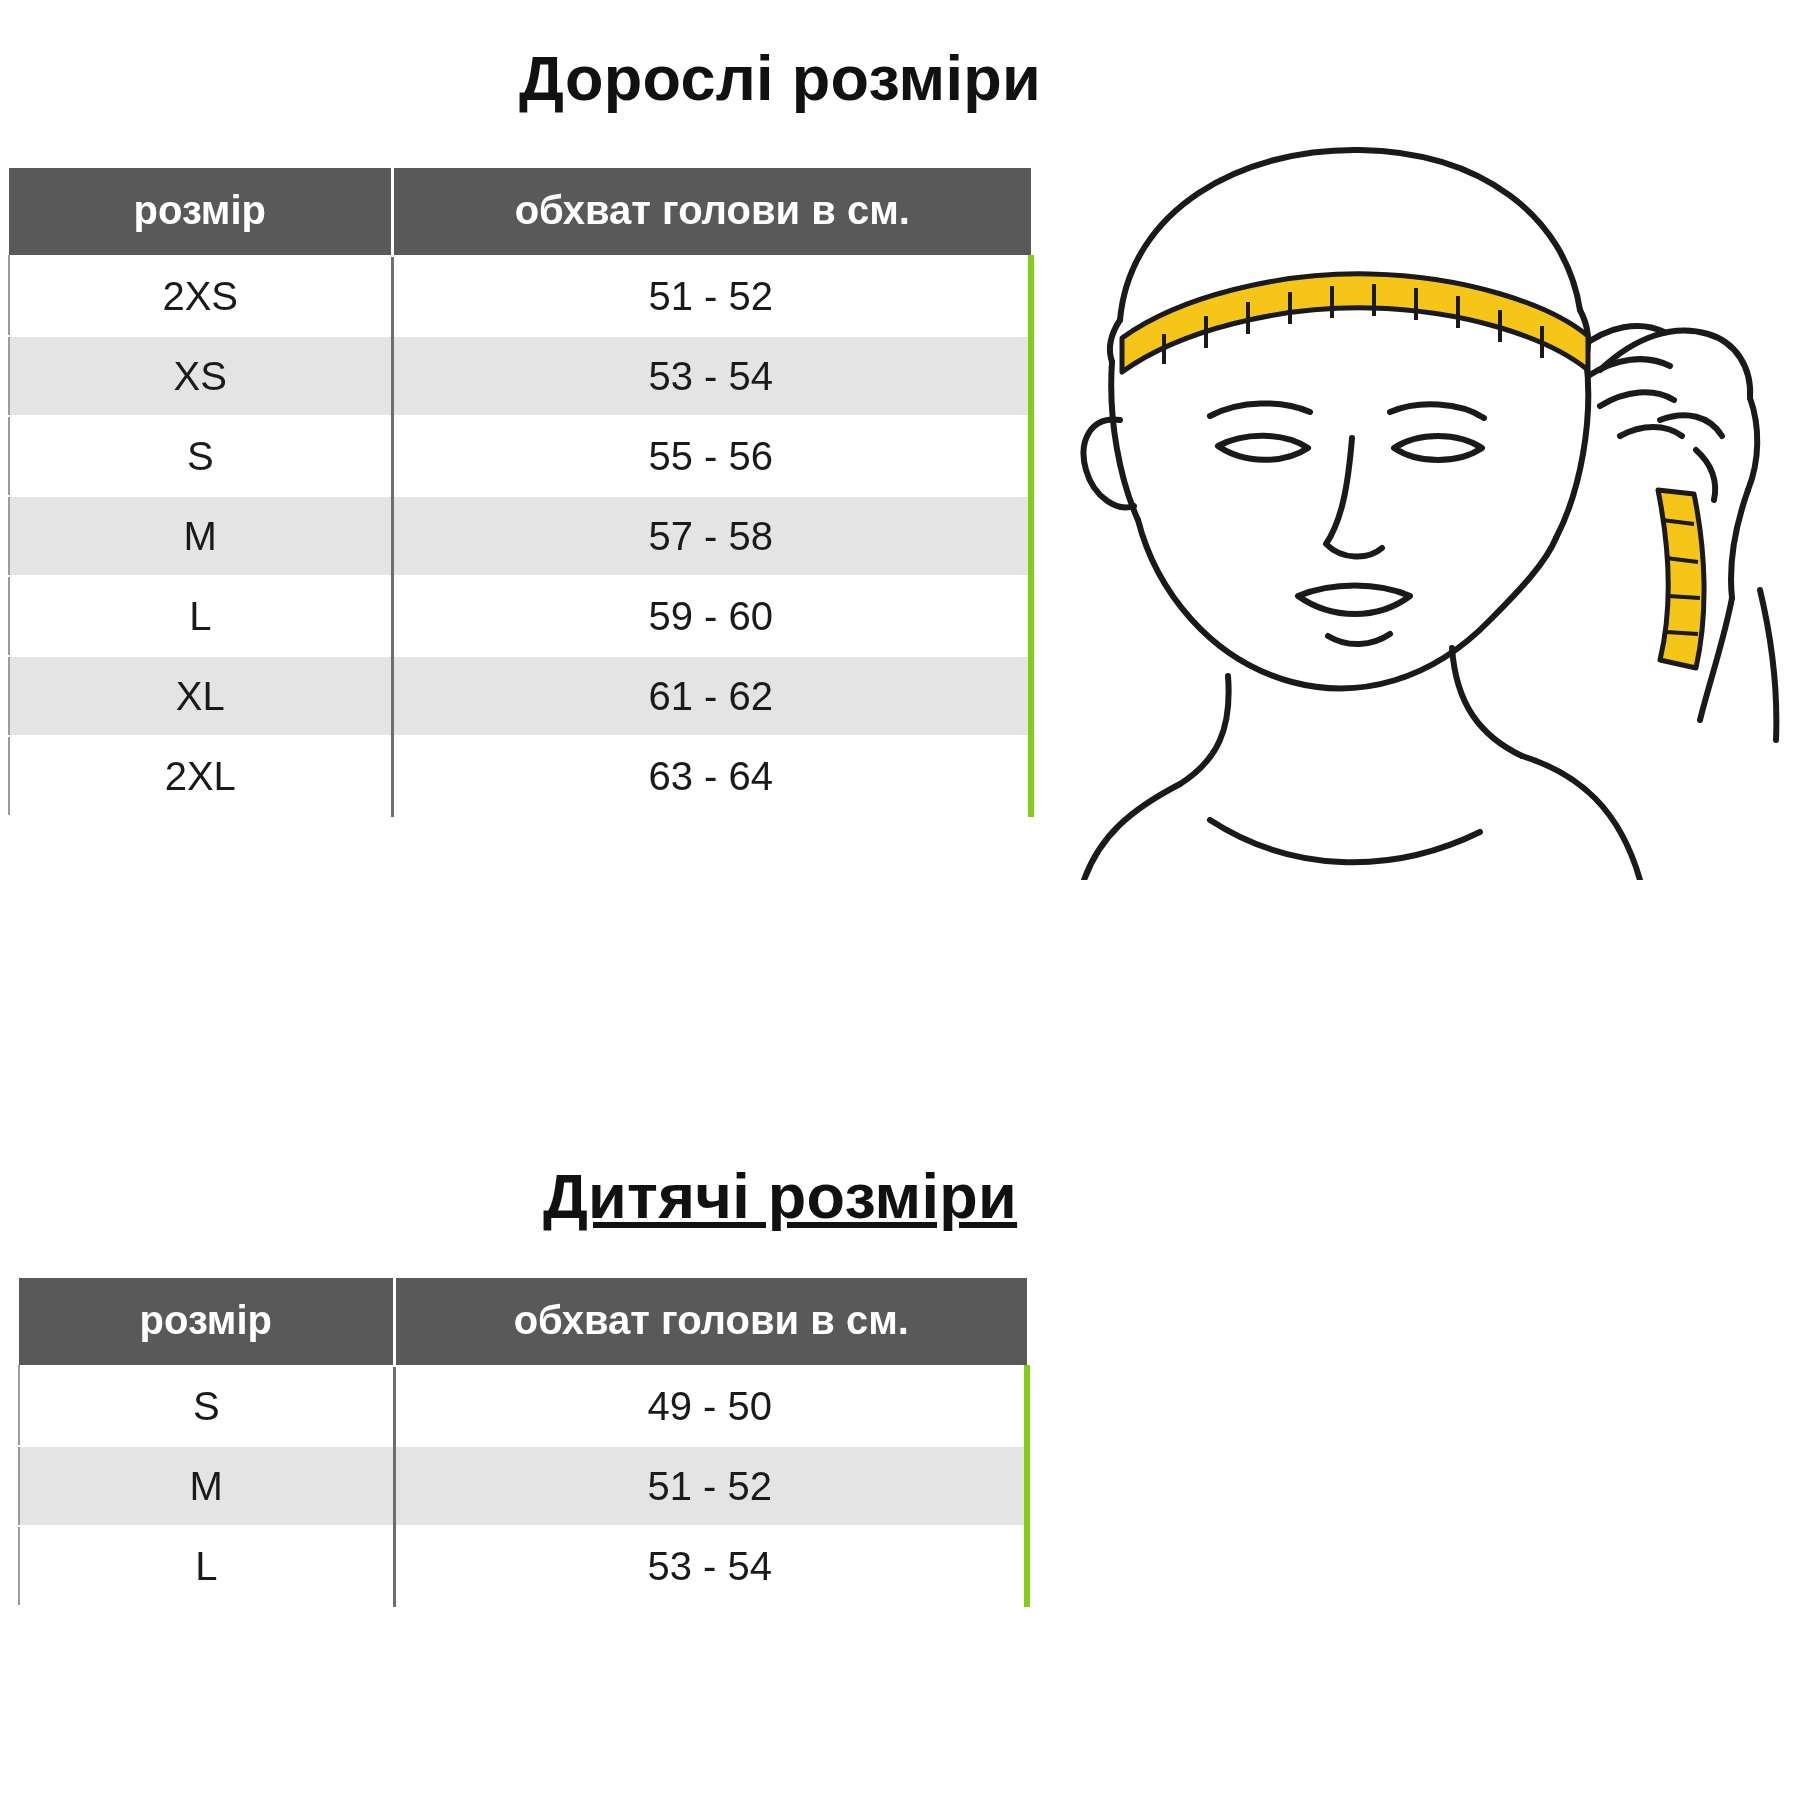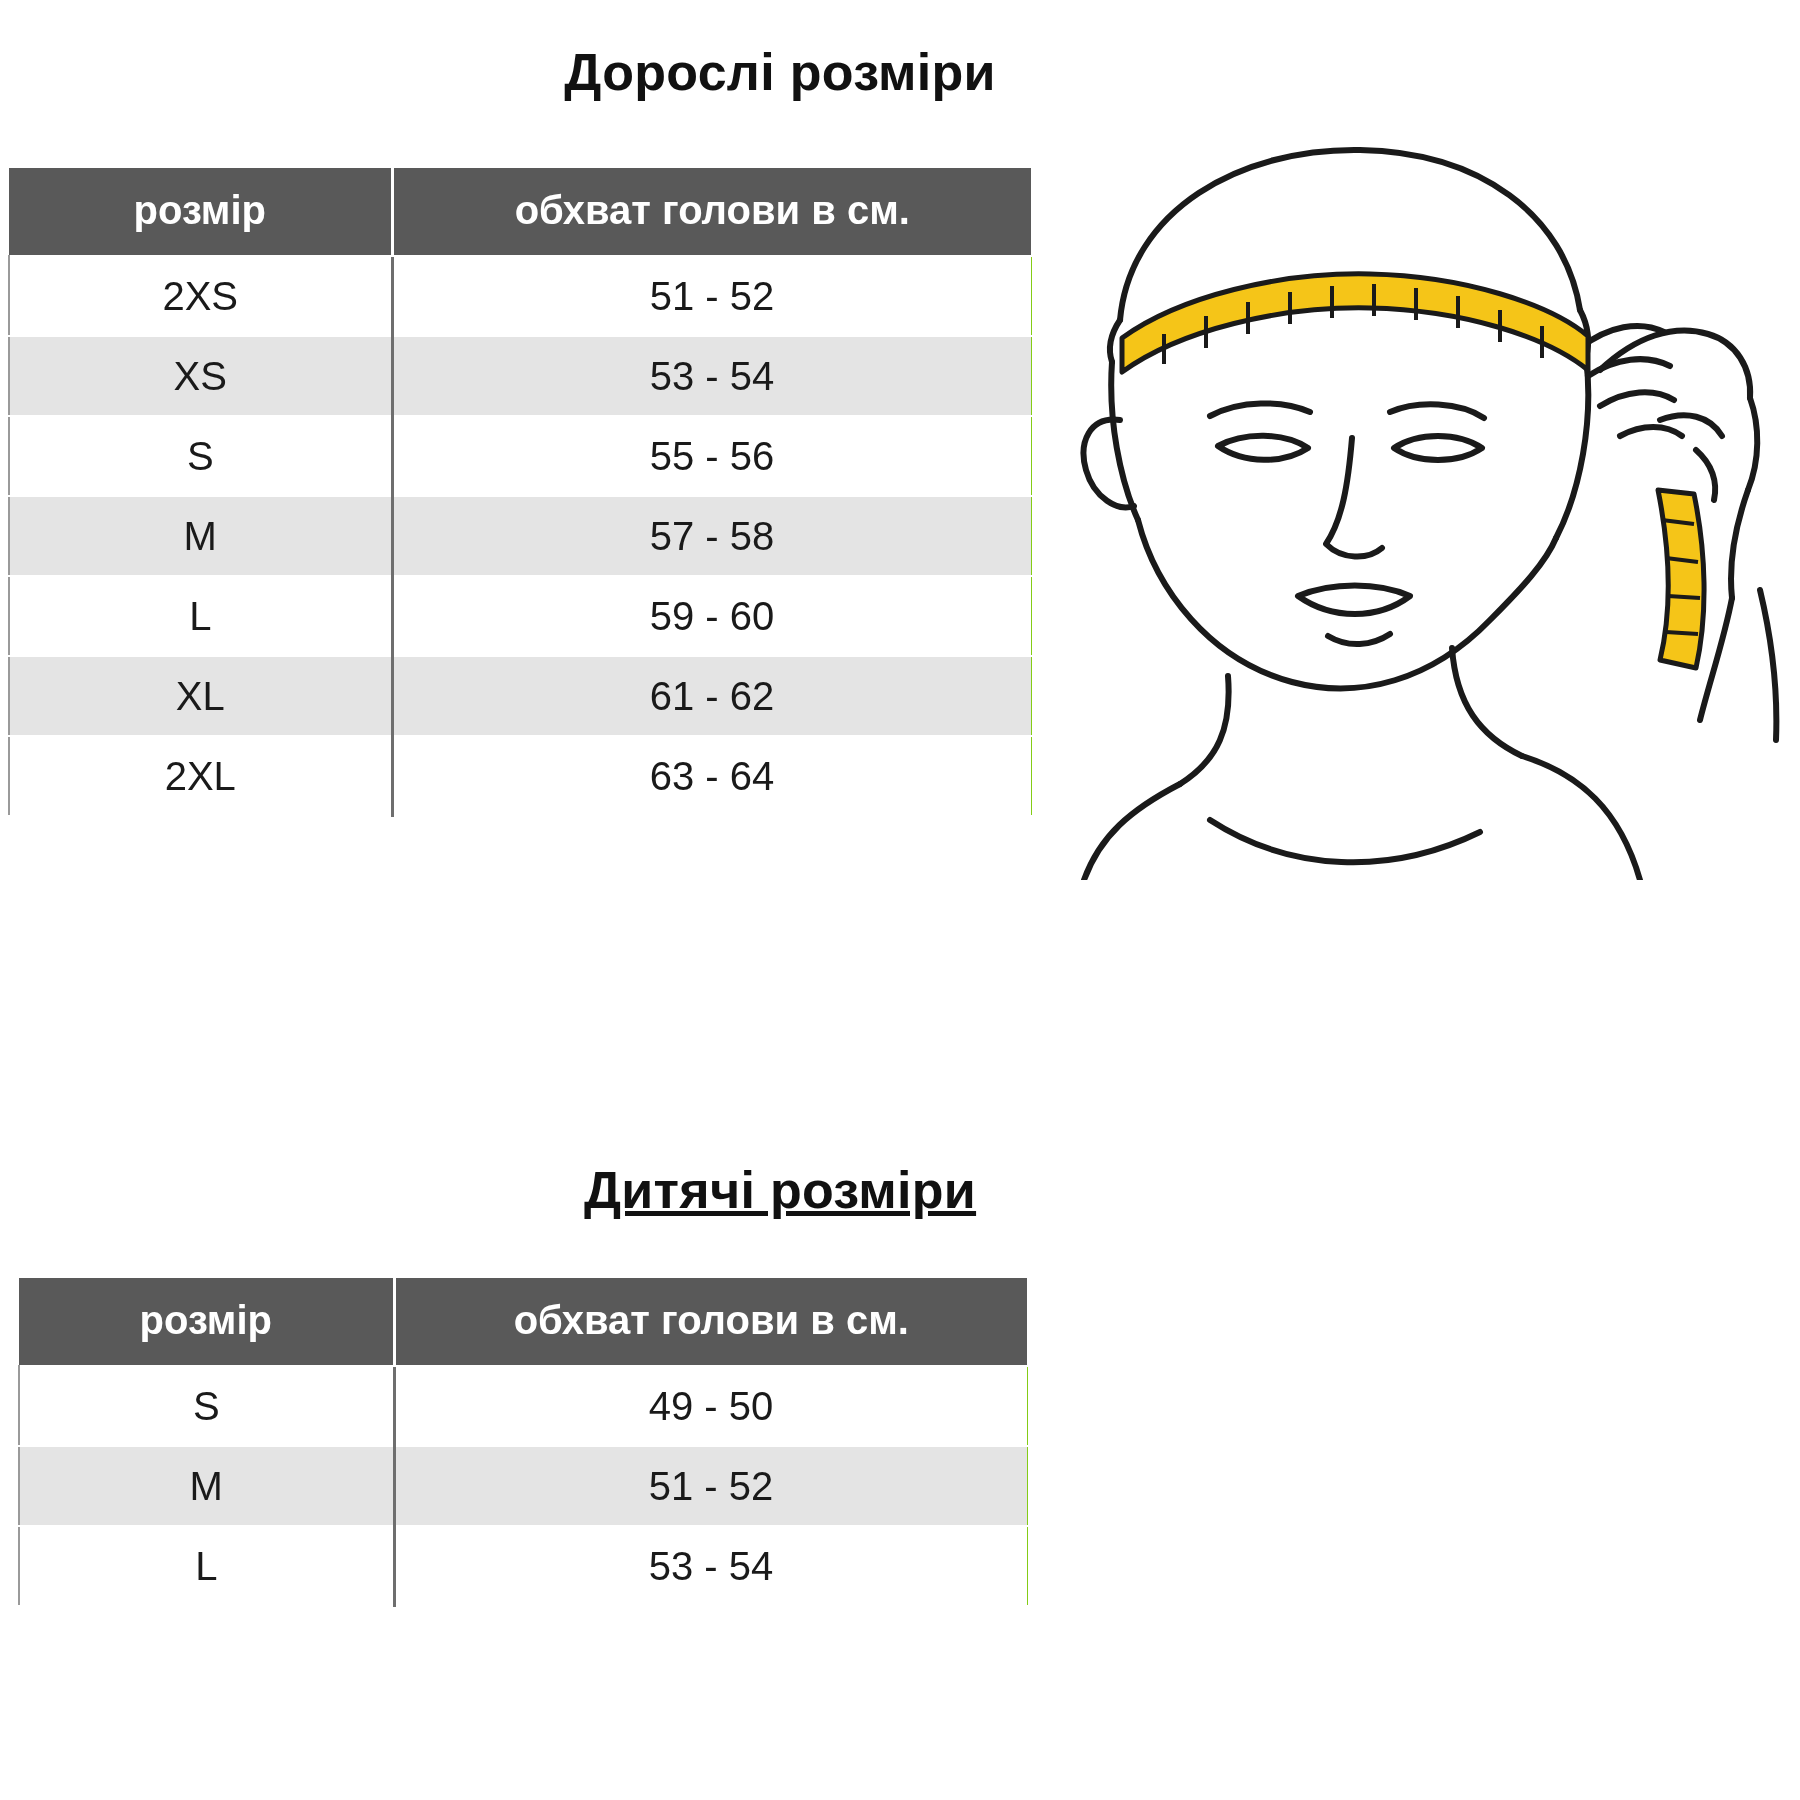--- a/index.html
+++ b/index.html
@@ -18,21 +18,21 @@
 
   .page {
     position: relative;
     width: 1800px;
     height: 1800px;
   }
 
   
   .section-title {
     text-align: center;
-    font-size: 52px;
+    font-size: 63px;
     font-weight: bold;
     color: #111111;
     letter-spacing: 0.3px;
   }
   #adult-title {
     position: absolute;
     left: 0;
     top: 42px;
     width: 1560px;
   }
@@ -74,21 +74,21 @@
     border-left: none;
     border-right: none;
     border-top: 2px solid #9a9a9a;
     border-bottom: 2px solid #9a9a9a;
   }
   td.c1 {
     border-right: 3px solid #6e6e6e;
     border-left: 2px solid #9a9a9a;
   }
   td.c2 {
-    border-right: 1px solid #84cc16;
+    border-right: 6px solid #84cc16;
     text-align: center;
   }
 
   #adult-table {
     position: absolute;
     left: 8px;
     top: 168px;
     width: 1022px;
   }
   #adult-table col.c1 { width: 383px; }

